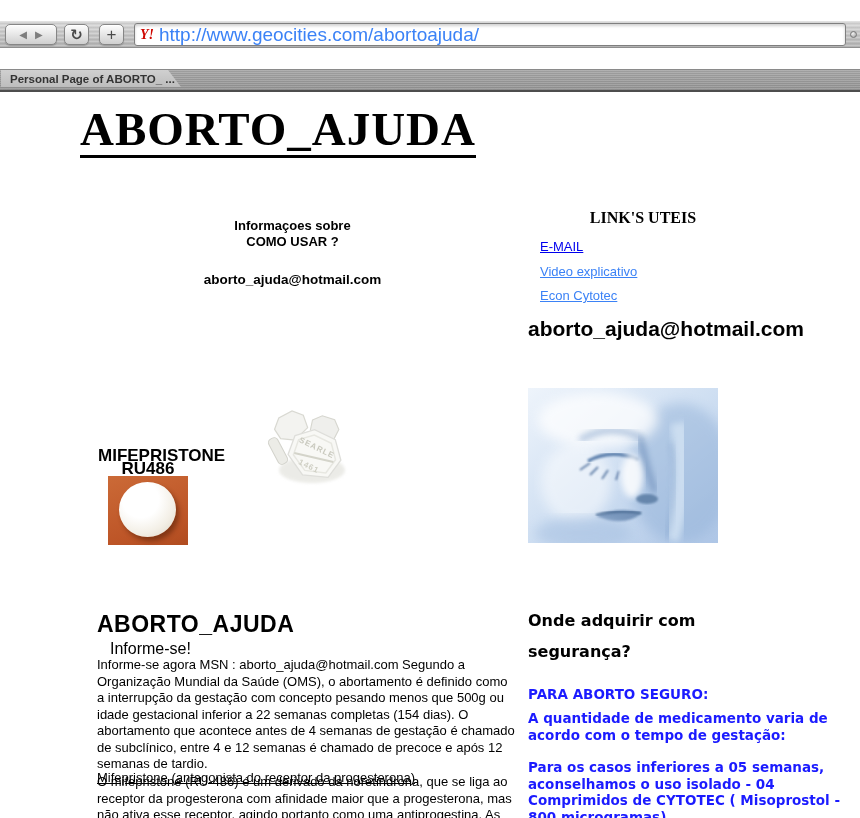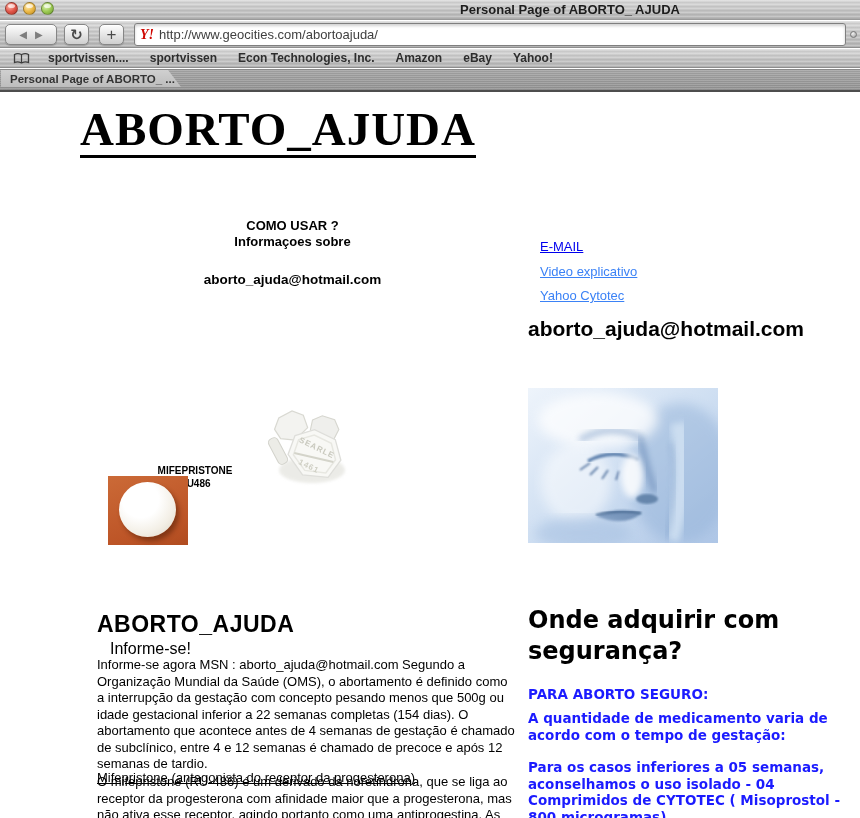--- a/index.html
+++ b/index.html
@@ -48,21 +48,21 @@
     font-family:"DejaVu Sans", sans-serif; }
   .addbtn { left:99px; width:25px; font-size:17px; color:#4a4a4a; }
   .urlfield {
     position:absolute; left:134px; top:2px; width:712px; height:23px;
     background:#fff; border:1px solid #7f7f7f; border-radius:3px;
     box-shadow:inset 0 2px 3px rgba(0,0,0,.18);
     display:flex; align-items:center; padding-left:5px; overflow:hidden;
   }
   .favicon { font-family:"Liberation Serif", serif; font-weight:bold; font-style:italic;
     color:#cf0600; font-size:14px; margin-right:5px; }
-  .urltext { font-size:13px; color:#404040; white-space:nowrap; }
+  .urltext { font-size:19px; color:#3b82f6; white-space:nowrap; }
   .urlnub { position:absolute; right:3px; top:10px; width:7px; height:7px; border-radius:50%;
     background:radial-gradient(circle at 35% 30%, #f2f2f2, #9a9a9a); border:1px solid #777; }
 
   .bookmarksbar { position:absolute; left:0; top:49px; width:860px; height:19px;
     border-bottom:1px solid #8d8d8d; display:flex; align-items:center; }
   .bm-book { margin:0 18px 0 13px; display:flex; }
   .bm-item { font-size:12px; font-weight:bold; color:#2e2e2e; margin-right:21px;
     white-space:nowrap; cursor:default; }
 
   .tabbar { position:absolute; left:0; top:69px; width:860px; height:21px;
@@ -97,109 +97,90 @@
   .links-heading { left:530px; top:117px; width:226px; text-align:center;
     font-family:"Liberation Serif", serif; font-weight:bold; font-size:16px; }
   .plink { left:540px; font-size:13px; text-decoration:underline; cursor:pointer; }
   .link-blue { color:#0000EE; }
   .link-red  { color:#3b82f6; }
   .informe { left:528px; top:224px; font-size:21px; font-weight:bold; line-height:25px; color:#000; }
 
   .cyt-caption { left:165px; top:293px; width:300px; text-align:center;
     font-size:13px; font-weight:bold; }
   .pills { left:262px; top:312px; width:95px; height:92px; }
-  .mif-caption { left:98px; top:372px; width:100px; text-align:center;
-    font-size:10px; font-weight:bold; line-height:13px;margin-left:47px; }
+  .mif-caption { left:98px; top:357px; width:100px; text-align:center;
+    font-size:17px; font-weight:bold; line-height:13px; }
   .orange-pill { left:108px; top:384px; width:80px; height:69px;
     background:linear-gradient(160deg,#cb6a37,#bd5527 70%,#b04c20); }
   .orange-pill .pill { position:absolute; left:11px; top:6px; width:57px; height:55px;
     border-radius:50%;
     background:radial-gradient(circle at 38% 32%, #ffffff 35%, #f3efe6 65%, #d9d2c2);
     box-shadow:3px 4px 5px rgba(60,20,0,.45); }
   .face-img { left:528px; top:296px; width:190px; height:155px; }
 
   .about-heading { left:97px; top:519px; font-size:23px; font-weight:bold; letter-spacing:.5px; }
   .about-intro { left:110px; top:549px; font-size:16px; line-height:16.5px; }
   .about-body { left:97px; top:565px; width:420px; font-size:13px; line-height:16.5px; }
   .about-sub { left:97px; top:654px; font-size:13px; text-decoration:underline;margin-top:24px; }
   .about-body2 { left:97px; top:682px; width:420px; font-size:13px; line-height:16.5px; }
 
   .buy-heading { left:528px; top:513px; width:260px;
-    font-family:"DejaVu Sans", sans-serif; font-size:24px; font-weight:bold;
+    font-family:"DejaVu Sans", sans-serif; font-size:16px; font-weight:bold;
     line-height:31px; color:#000; }
   .blue { font-family:"DejaVu Sans", sans-serif; font-weight:bold; color:#1B1BFF;margin-top:6px; }
   .buy-p1 { left:528px; top:588px; font-size:13.5px; }
   .buy-p2 { left:528px; top:612px; width:335px; font-size:13.5px; line-height:16.5px; }
   .buy-p3 { left:528px; top:661px; width:335px; font-size:13.5px; line-height:16.5px; }
 </style>
 </head>
 <body>
 
 <div id="window">
 
-  <div class="titlebar metal">
-    <span class="traffic t-red"></span>
-    <span class="traffic t-yellow"></span>
-    <span class="traffic t-green"></span>
-    <span class="title">Personal Page of ABORTO_ AJUDA</span>
-  </div>
 
   <div class="toolbar metal">
     <div class="btn navgroup">
       <span>◀</span>
       <span>▶</span>
     </div>
     <div class="btn reload">
       <span>↻</span>
     </div>
     <div class="btn addbtn">
       <span>+</span>
     </div>
     <div class="urlfield">
       <span class="favicon">Y!</span>
       <span class="urltext">http://www.geocities.com/abortoajuda/</span>
     </div>
     <span class="urlnub"></span>
   </div>
 
-  <div class="bookmarksbar metal">
-    <span class="bm-book">
-      <svg width="17" height="13" viewBox="0 0 17 13">
-        <path d="M1.5,2.5 Q4.5,0.8 8.5,2.5 Q12.5,0.8 15.5,2.5 L15.5,10.5 Q12.5,9 8.5,10.8 Q4.5,9 1.5,10.5 Z" fill="none" stroke="#3c3c3c" stroke-width="1.3"></path>
-        <line x1="8.5" y1="2.5" x2="8.5" y2="10.8" stroke="#3c3c3c" stroke-width="1.2"></line>
-      </svg>
-    </span>
-    <span class="bm-item">sportvissen....</span>
-    <span class="bm-item">sportvissen</span>
-    <span class="bm-item">Econ Technologies, Inc.</span>
-    <span class="bm-item">Amazon</span>
-    <span class="bm-item">eBay</span>
-    <span class="bm-item">Yahoo!</span>
-  </div>
 
   <div class="tabbar">
     <div class="tab">
       <span>Personal Page of ABORTO_ ...</span>
     </div>
   </div>
   <div class="tab-bottom"></div>
 
   <div class="content">
 
     <div class="abs h1">ABORTO_AJUDA</div>
 
     <div class="abs info-block">
+      <div>Informaçoes sobre</div>
       <div>COMO USAR ?</div>
-      <div>Informaçoes sobre</div>
     </div>
     <div class="abs info-email">aborto_ajuda@hotmail.com</div>
 
+    <div class="abs links-heading">LINK'S UTEIS</div>
     <a class="abs plink link-blue" style="top:147px">E-MAIL</a>
     <a class="abs plink link-red" style="top:172px">Video explicativo</a>
-    <a class="abs plink link-red" style="top:196px">Yahoo Cytotec</a>
+    <a class="abs plink link-red" style="top:196px">Econ Cytotec</a>
 
     <div class="abs informe">
       <div>aborto_ajuda@hotmail.com</div>
     </div>
 
 
     <div class="abs pills">
       <svg width="95" height="92" viewBox="0 0 95 92">
         <defs>
           <filter id="pblur">

